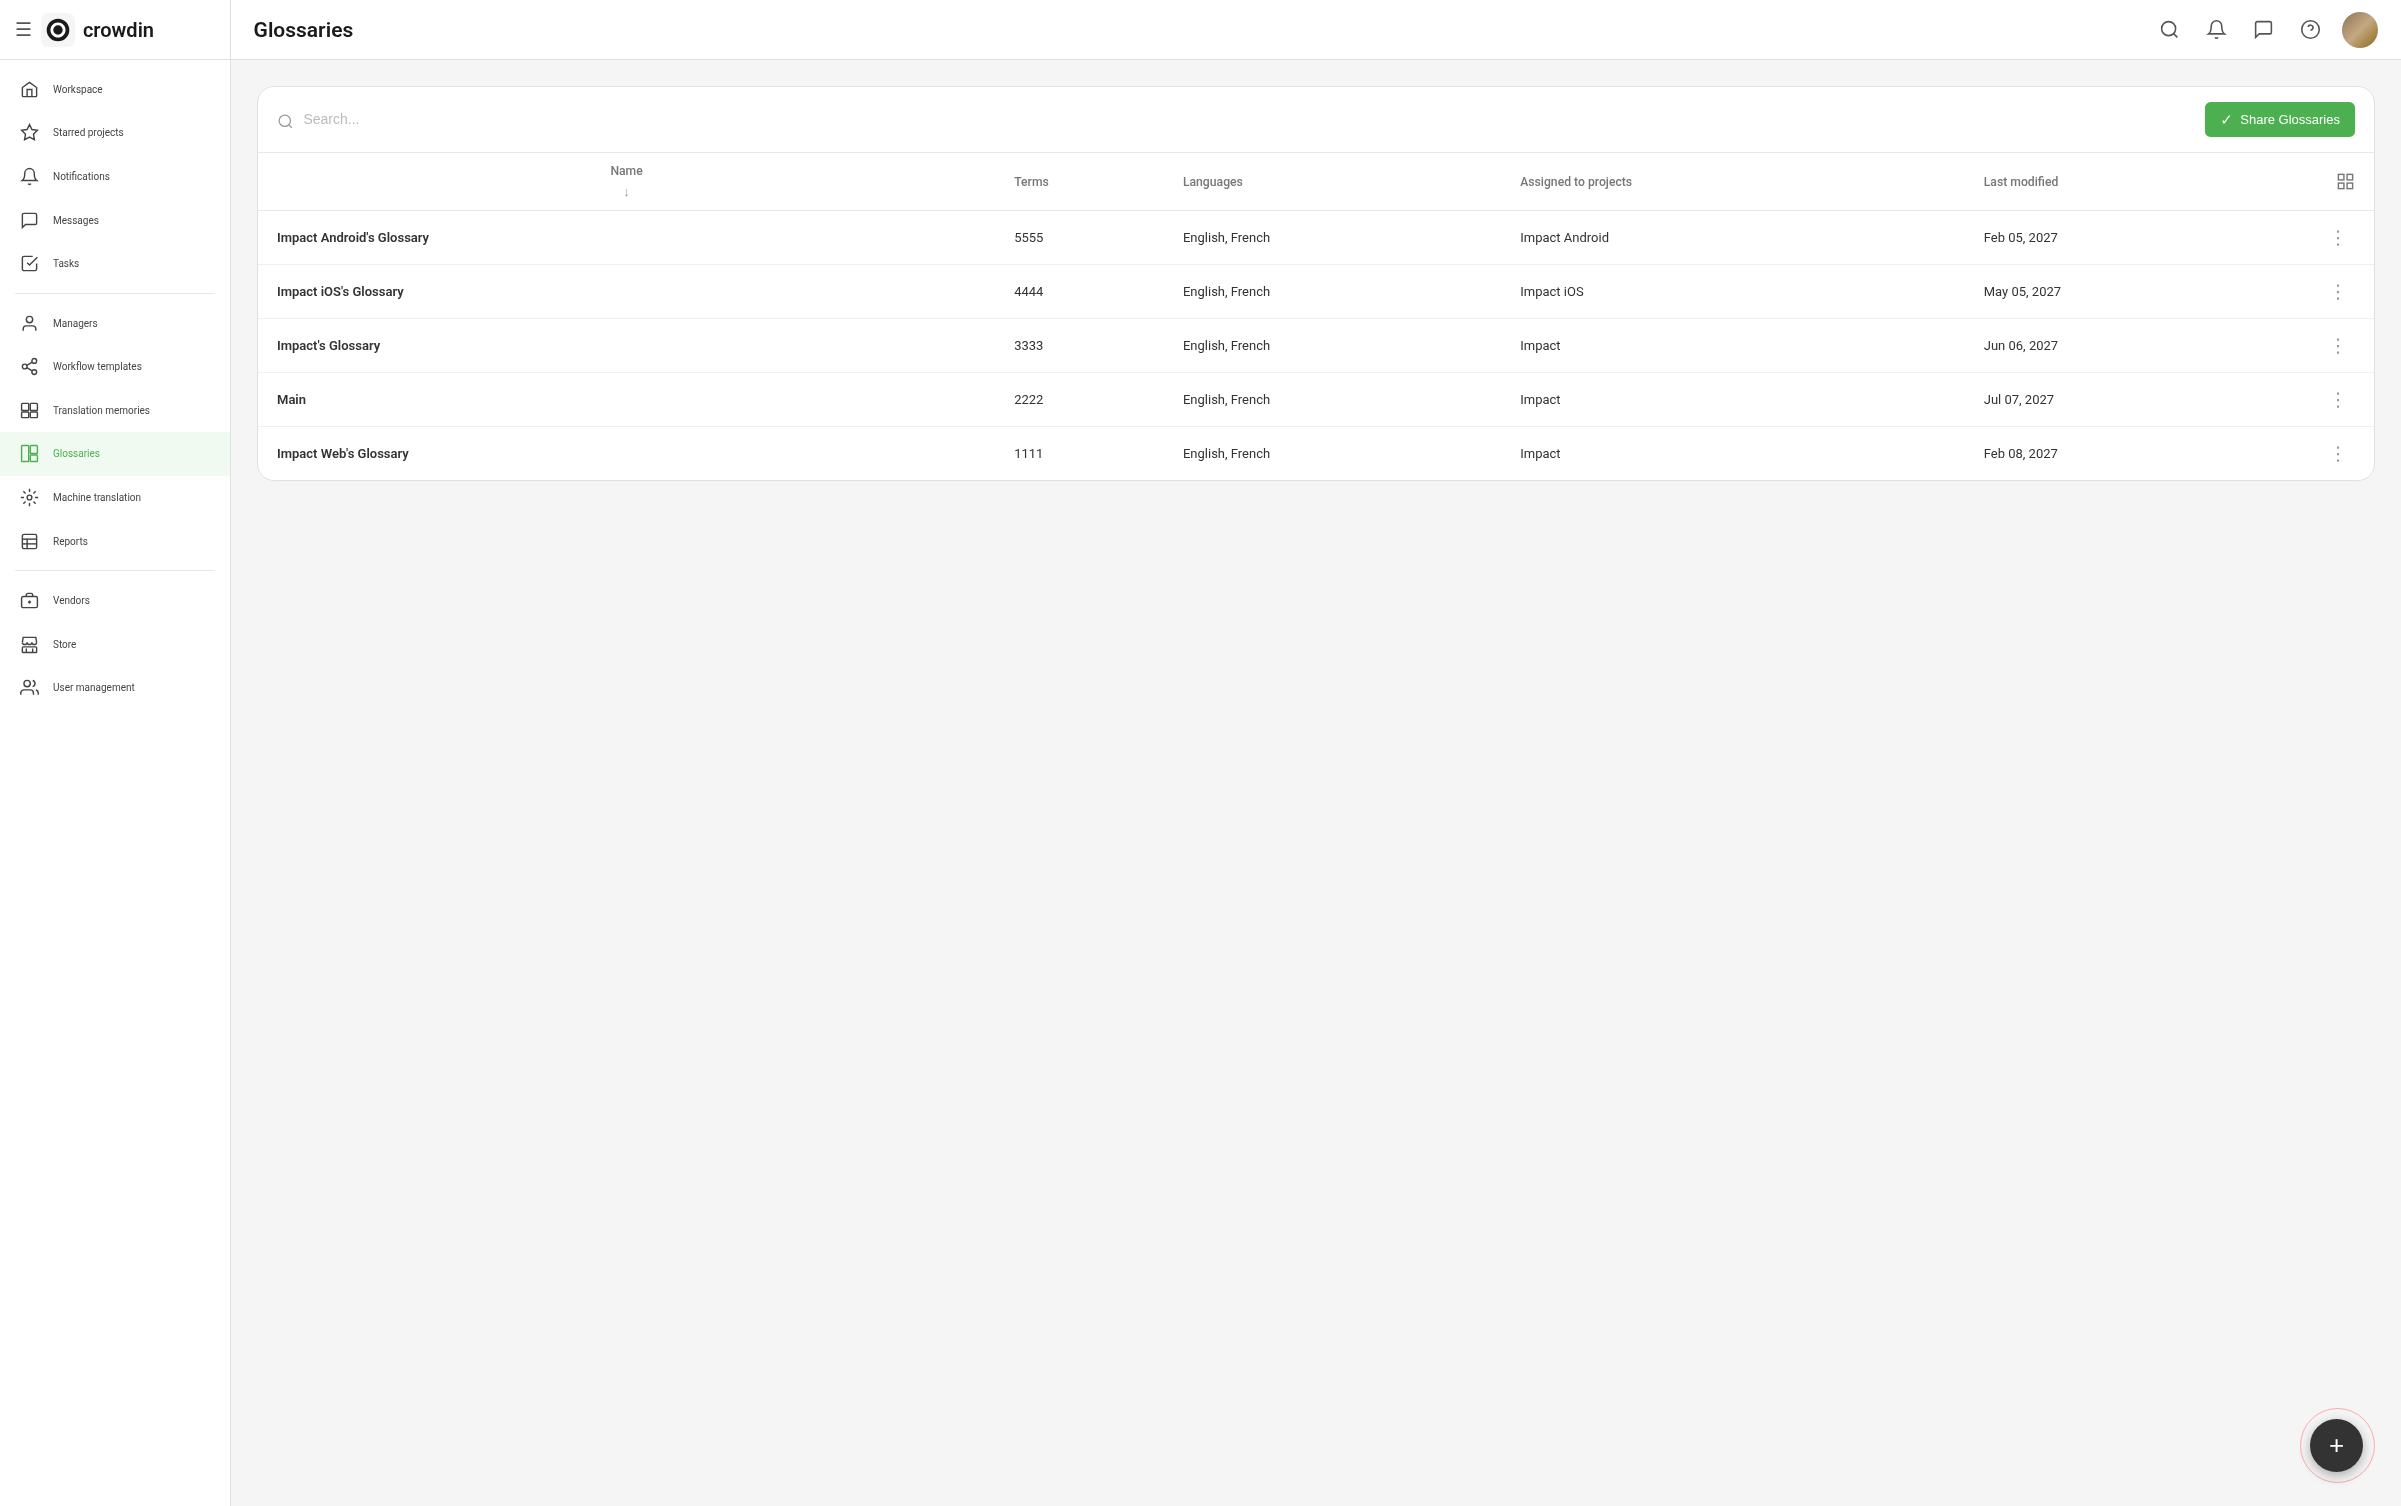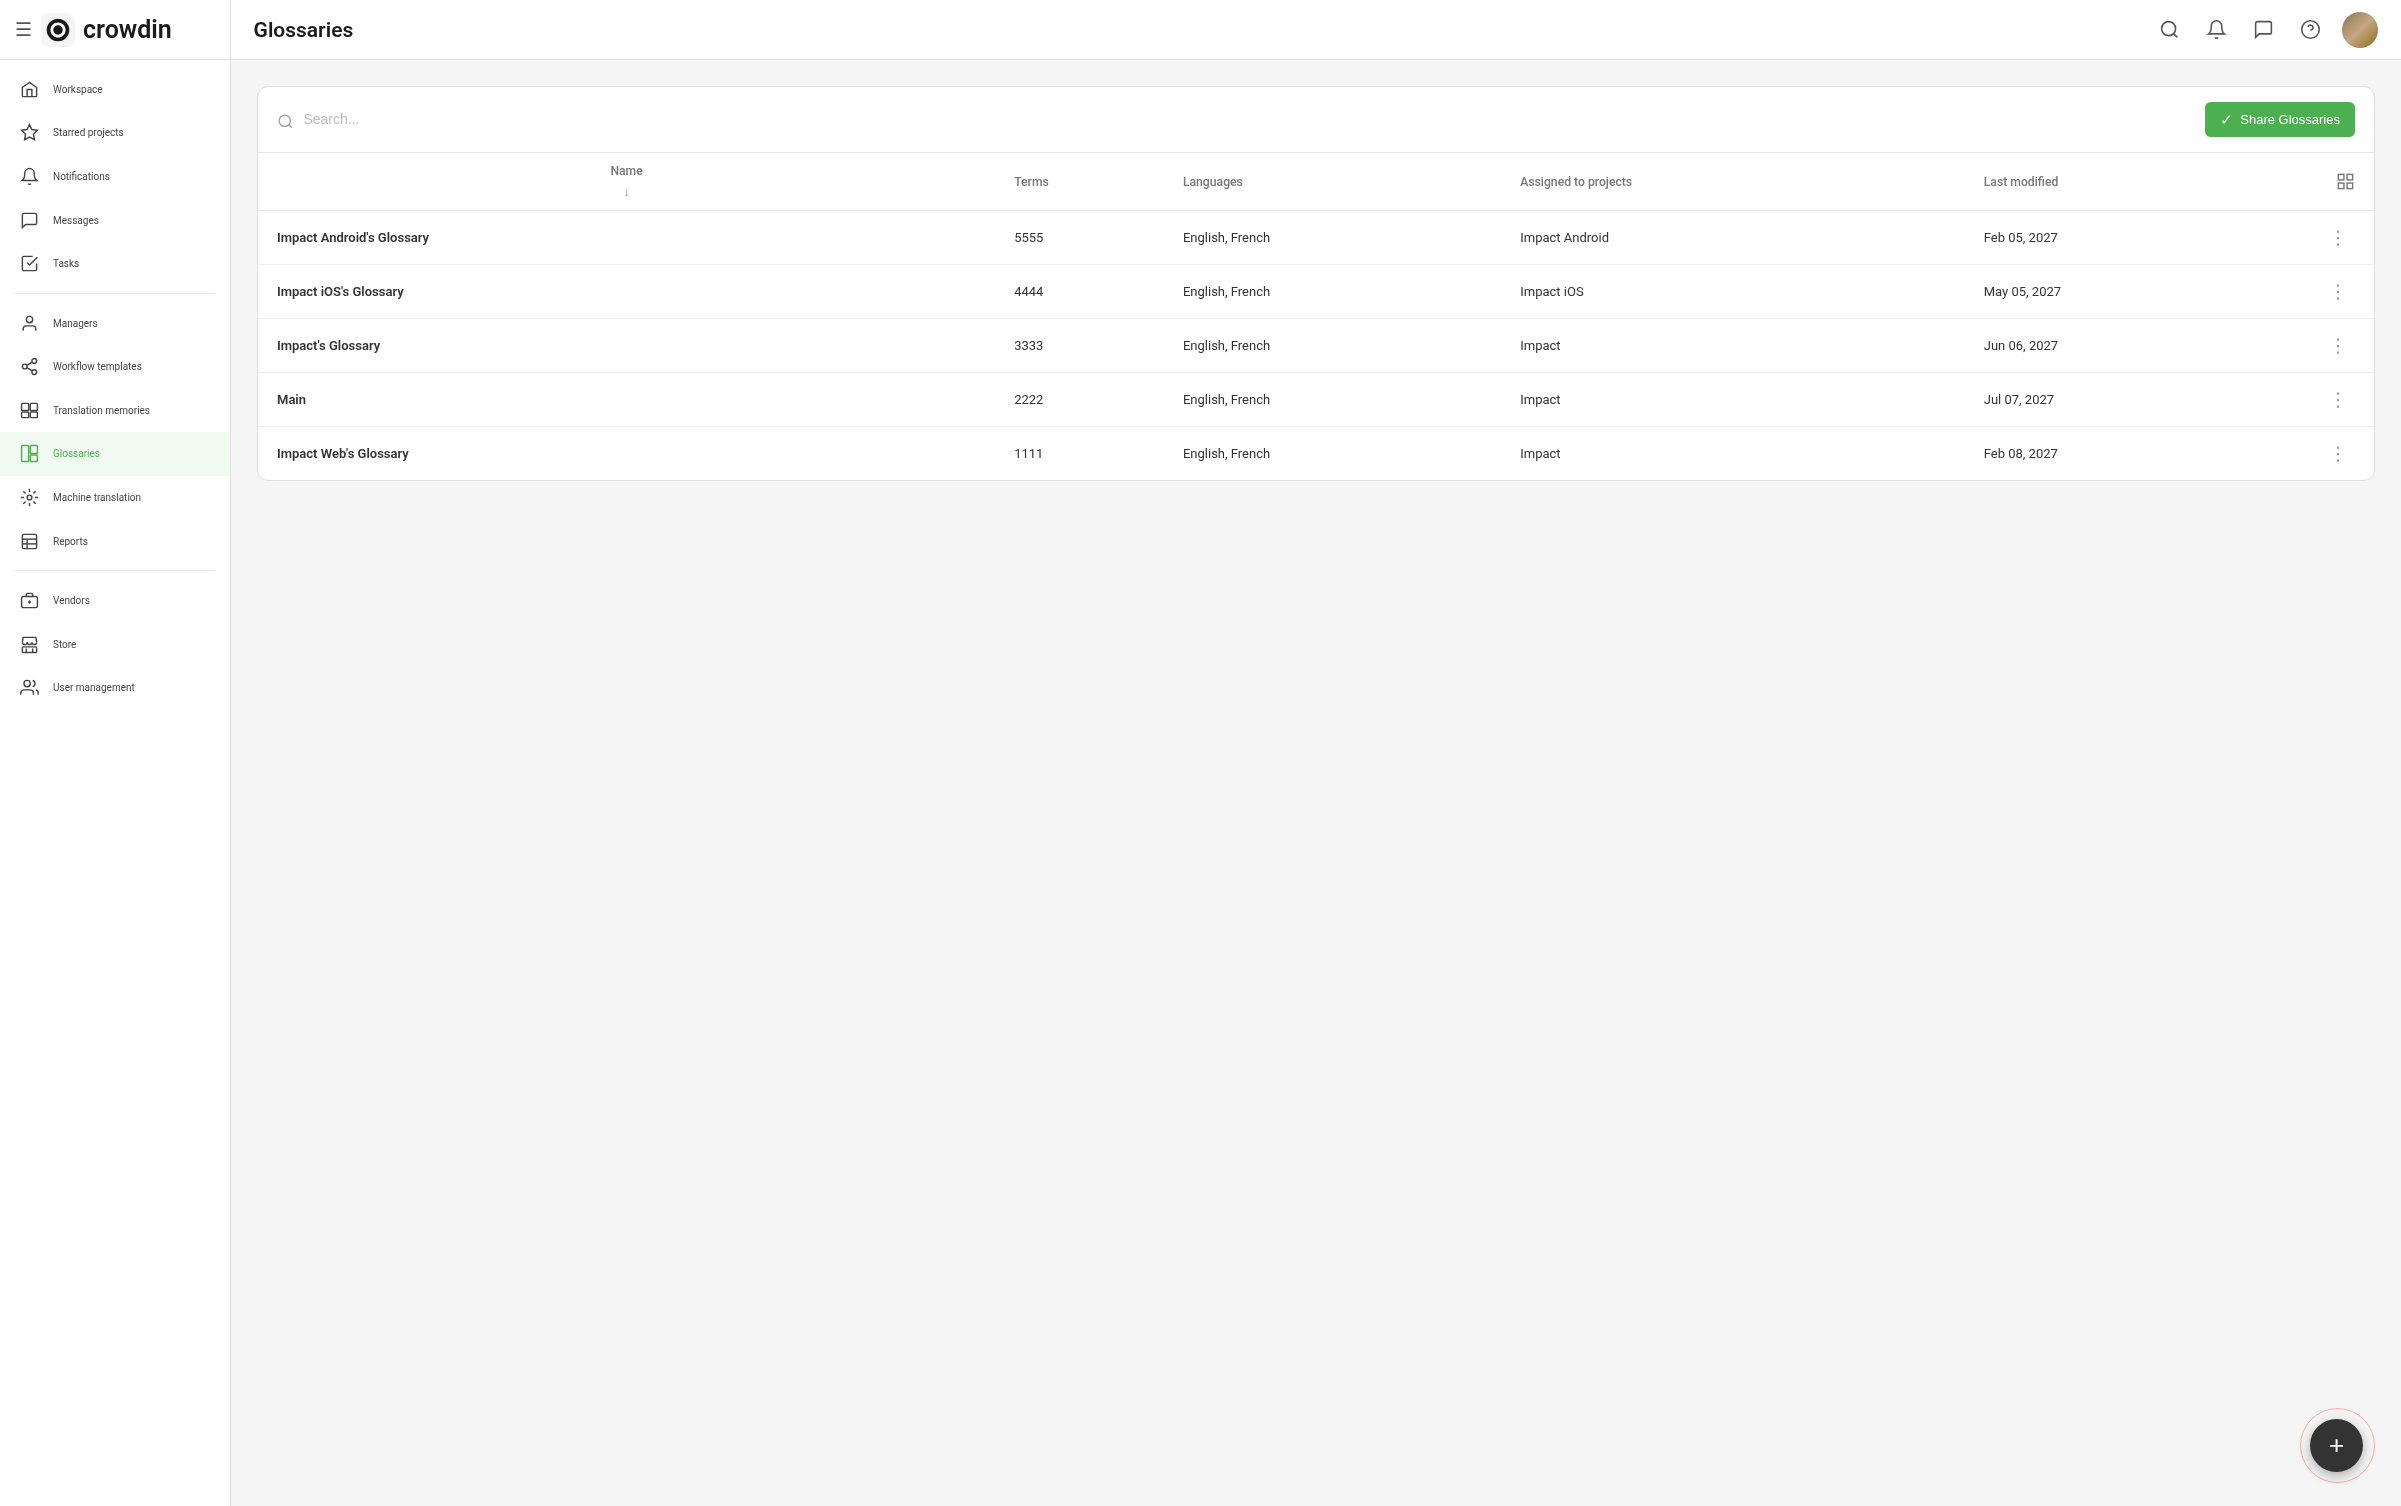--- a/index.html
+++ b/index.html
@@ -19,21 +19,21 @@
       display: flex;
       align-items: center;
       padding: 0 15px;
       height: 60px;
       border-bottom: 0.9px solid #e0e0e0;
       gap: 9.4px;
     }
     .hamburger-icon { cursor: pointer; color: #555; font-size: 19px; }
     .logo-container { display: flex; align-items: center; gap: 7.5px; }
     .logo-svg { width: 34px; height: 34px; }
-    .brand-name { font-size: 25px; font-weight: 600; color: #1a1a1a; }
+    .brand-name { font-size: 20px; font-weight: 600; color: #1a1a1a; }
 
     .sidebar-nav { padding: 7.5px 0; }
     .nav-item {
       display: flex;
       align-items: center;
       gap: 13px;
       padding: 11.3px 19px;
       cursor: pointer;
       color: #444;
       font-size: 10px;
@@ -61,21 +61,21 @@
     .topbar-actions { display: flex; align-items: center; gap: 17px; }
     .topbar-icon { width: 30px; height: 30px; display: flex; align-items: center; justify-content: center; cursor: pointer; color: #555; font-size: 19px; }
     .avatar { width: 36px; height: 36px; border-radius: 50%; background: #bbb; overflow: hidden; display: flex; align-items: center; justify-content: center; cursor: pointer; }
     .avatar-img { width: 100%; height: 100%; object-fit: cover; background: linear-gradient(135deg, #8b7355, #a0896b); border-radius: 50%; }
 
     
     .content { flex: 1; overflow-y: auto; padding: 26px; }
 
     .glossaries-card {
       background: #fff;
-      border-radius: 11px;
+      border-radius: 17px;
       border: 0.9px solid #e0e0e0;
       overflow: hidden;
     }
 
     
     .search-bar {
       display: flex;
       align-items: center;
       padding: 15px 19px;
       border-bottom: 0.9px solid #e8e8e8;

